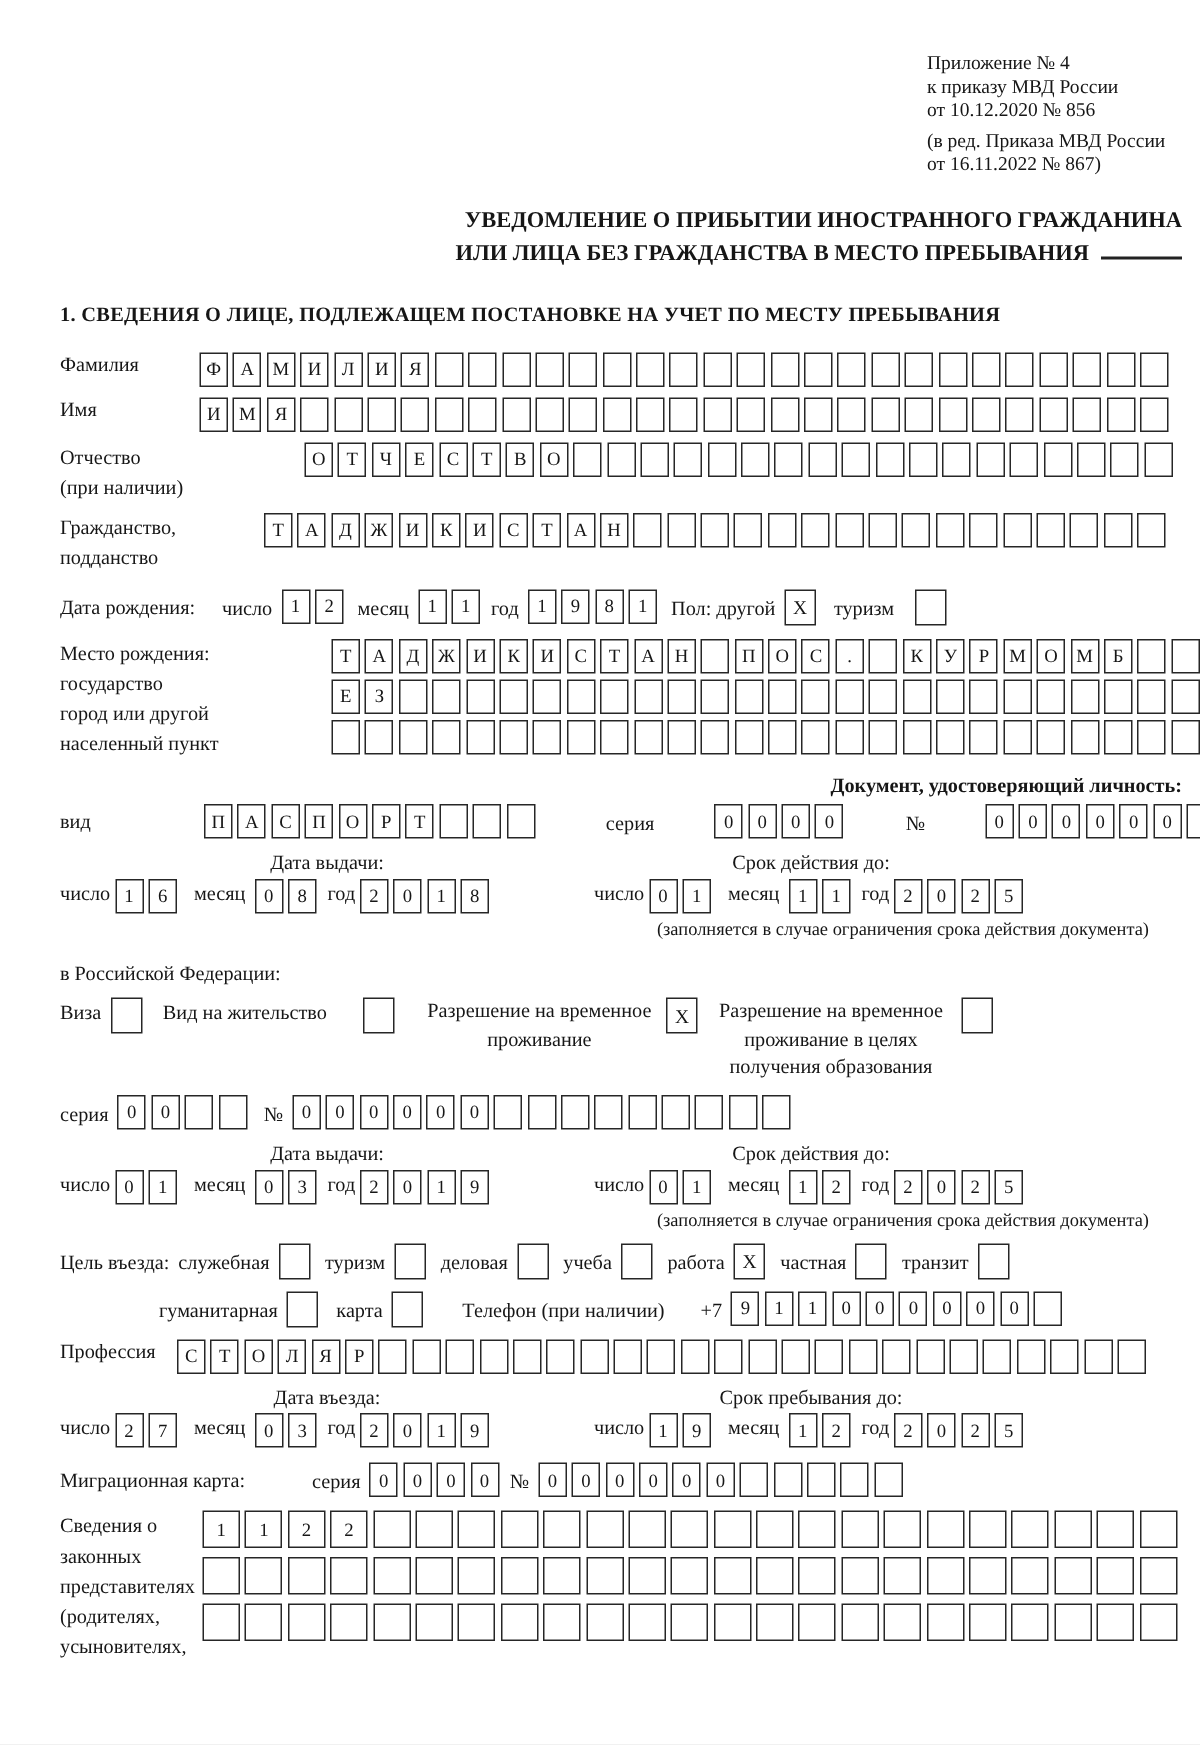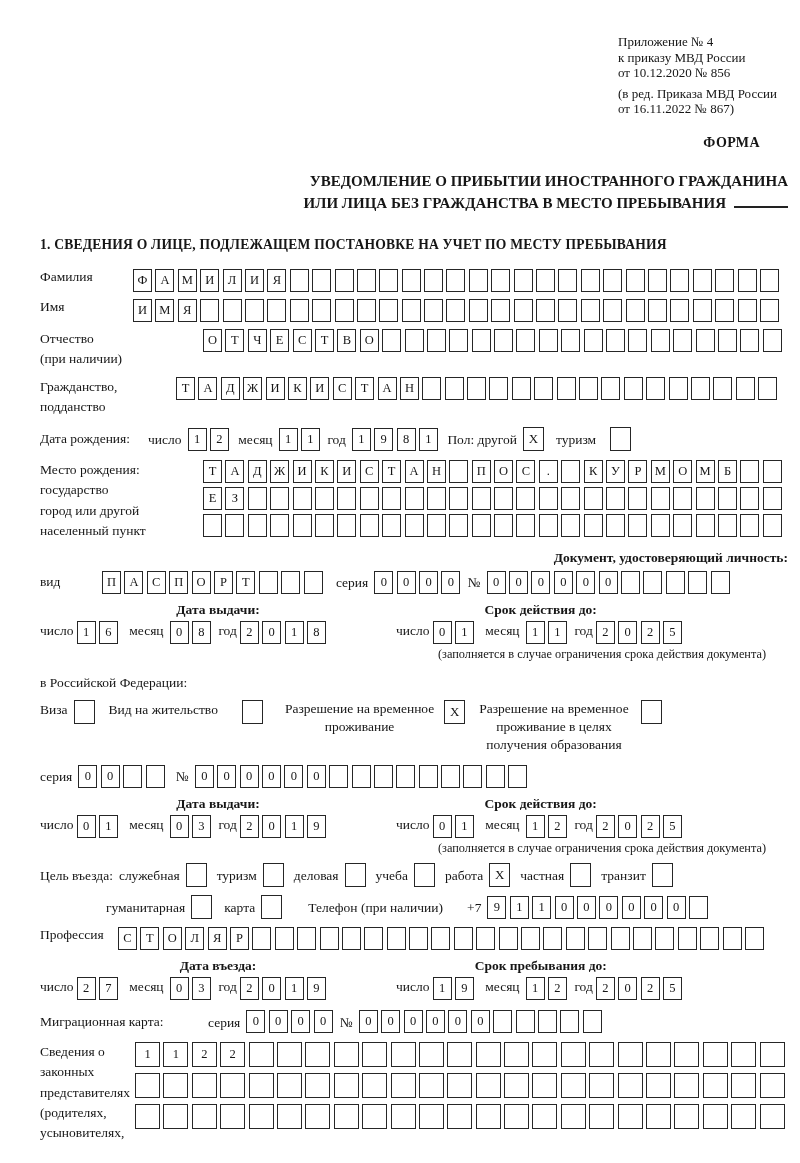--- a/index.html
+++ b/index.html
@@ -31,42 +31,41 @@
   .cb{
     flex:none;display:inline-flex;align-items:center;justify-content:center;
     width:21px;height:24px;box-sizing:border-box;border:1.6px solid #262626;
     font-size:13px;background:#fff;
   }
   .w{margin:2px 6px 0 0;} .gap14{width:14px;flex:none;} .gap22{width:22px;flex:none;}
   .center-b{font-weight:bold;text-align:right;margin-top:9px;}
   .date-pair{display:flex;margin-top:8px;}
   .date-col{display:flex;flex-direction:column;}
   .date-col.left{width:356px;flex:none;}
-  .date-head{text-align:center;margin-bottom:3px;font-weight:bold;}
+  .date-head{text-align:center;margin-bottom:3px;}
   .date-line{display:flex;align-items:flex-start;}
   .note{font-size:12.3px;text-align:right;padding-right:22px;margin-top:3px;}
   .opt{display:flex;align-items:flex-start;}
   .opt .txt{text-align:center;line-height:1.35;}
   .stack{display:flex;flex-direction:column;}
   .mlab div{line-height:1.5;}
 </style>
 </head>
 <body>
 
 <div class="page">
 
   <div class="annex">
     <div>Приложение № 4</div>
     <div>к приказу МВД России</div>
     <div>от 10.12.2020 № 856</div>
     <div class="ed">(в ред. Приказа МВД России</div>
     <div>от 16.11.2022 № 867)</div>
   </div>
 
-  <div class="forma">ФОРМА</div>
 
   <div class="title">
     <div>УВЕДОМЛЕНИЕ О ПРИБЫТИИ ИНОСТРАННОГО ГРАЖДАНИНА</div>
     <div>
       <span>ИЛИ ЛИЦА БЕЗ ГРАЖДАНСТВА В МЕСТО ПРЕБЫВАНИЯ</span><span class="blank-line"></span>
     </div>
   </div>
 
   <div class="sect">1. СВЕДЕНИЯ О ЛИЦЕ, ПОДЛЕЖАЩЕМ ПОСТАНОВКЕ НА УЧЕТ ПО МЕСТУ ПРЕБЫВАНИЯ</div>
 
@@ -229,21 +228,21 @@
         <span class="cell">9</span>
         <span class="cell">8</span>
         <span class="cell">1</span>
       </span>
     <span class="w" style="margin-left:6px;">Пол: другой</span>
     <span class="cb">X</span>
     <span class="w" style="margin-left:12px;">туризм</span>
     <span class="cb" style="margin-left:8px;"></span>
   </div>
 
-  <div class="row" style="margin-top:9px;">
+  <div class="row" style="margin-top:9px;gap:18px;">
     <span class="lbl mlab" style="width:163px;">
       <div>Место рождения:</div>
       <div>государство</div>
       <div>город или другой</div>
       <div>населенный пункт</div>
     </span>
     <span class="stack">
       <span class="boxes" style="margin-bottom:4px;">
           <span class="cell">Т</span>
           <span class="cell">А</span>
@@ -326,21 +325,21 @@
           <span class="cell"></span>
           <span class="cell"></span>
           <span class="cell"></span>
           <span class="cell"></span>
         </span>
     </span>
   </div>
 
   <div class="center-b">Документ, удостоверяющий личность:</div>
 
-  <div class="row" style="margin-top:5px;align-items:center;">
+  <div class="row" style="margin-top:5px;align-items:center;gap:34px;">
     <span class="lbl" style="width:62px;">вид</span>
     <span class="boxes">
         <span class="cell">П</span>
         <span class="cell">А</span>
         <span class="cell">С</span>
         <span class="cell">П</span>
         <span class="cell">О</span>
         <span class="cell">Р</span>
         <span class="cell">Т</span>
         <span class="cell"></span>

